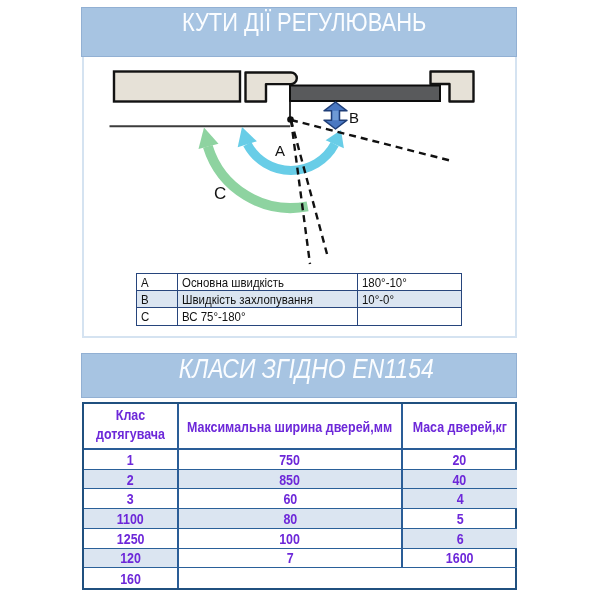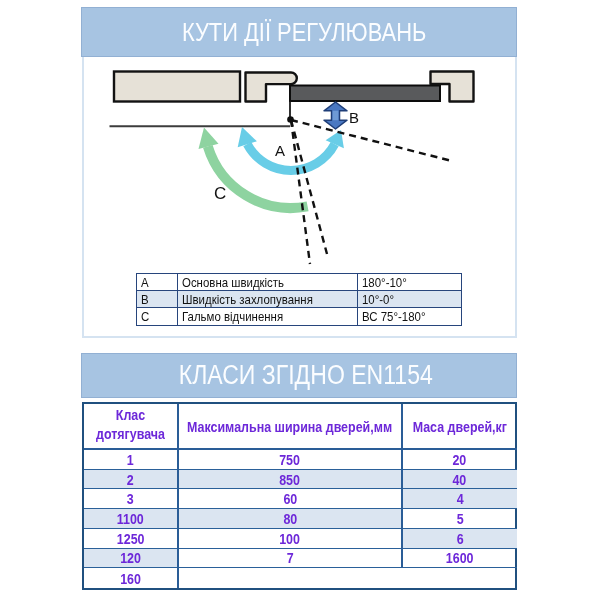--- a/index.html
+++ b/index.html
@@ -1,19 +1,19 @@
 <!DOCTYPE html>
 <html><head>
 <meta charset="utf-8">
 <style>
   html,body{margin:0;padding:0;}
   body{width:600px;height:600px;background:#ffffff;position:relative;overflow:hidden;
        font-family:"Liberation Sans",sans-serif;}
   .band{position:absolute;left:81px;width:436px;height:50px;background:#a7c4e2;
-        border:1px solid #92b0d3;box-sizing:border-box;display:flex;align-items:center;justify-content:center;}
+        border:1px solid #92b0d3;box-sizing:border-box;display:flex;justify-content:center;}
   .band span{color:#fbfdff;font-size:25px;transform:translateX(5.5px) scaleX(0.875);white-space:nowrap;}
   .sx{display:inline-block;transform-origin:0 50%;transform:scaleX(0.88);white-space:nowrap;}
   .bx{display:inline-block;transform:scaleX(0.83);white-space:nowrap;}
   .small-table{position:absolute;left:136px;top:273px;width:326px;height:53px;box-sizing:border-box;
         border:1.4px solid #27457c;display:grid;grid-template-columns:41px 180px 1fr;
         grid-template-rows:1fr 1fr 1fr;font-size:13px;color:#121212;}
   .small-table div{border-right:1px solid #27457c;border-bottom:1px solid #27457c;
         display:flex;align-items:center;padding-left:4px;}
   .small-table div:nth-child(3n){border-right:none;}
   .small-table div:nth-child(n+7){border-bottom:none;}
@@ -92,28 +92,25 @@
     <div class="blue">
       <span class="sx">Швидкість захлопування</span>
     </div>
     <div class="blue">
       <span class="sx">10°-0°</span>
     </div>
   <div>
       <span class="sx">C</span>
     </div>
     <div>
-      <span class="sx">Гальмо відчинення</span>
-    </div>
-    <div>
       <span class="sx">ВС 75°-180°</span>
     </div>
 </div>
 
-<div class="band" style="top:353px;height:45px;">
+<div class="band" style="top:353px;height:45px;font-style:italic;">
     <span style="font-size:27px;transform:translateX(7px) scaleX(0.854);">КЛАСИ ЗГІДНО EN1154</span>
   </div>
 
 <div class="big-table">
   <div style="line-height:1.27;">
       <span class="bx" style="position:relative;top:-2px;">Клас<br>дотягувача</span>
     </div>
   <div>
       <span class="bx">Максимальна ширина дверей,мм</span>
     </div>

